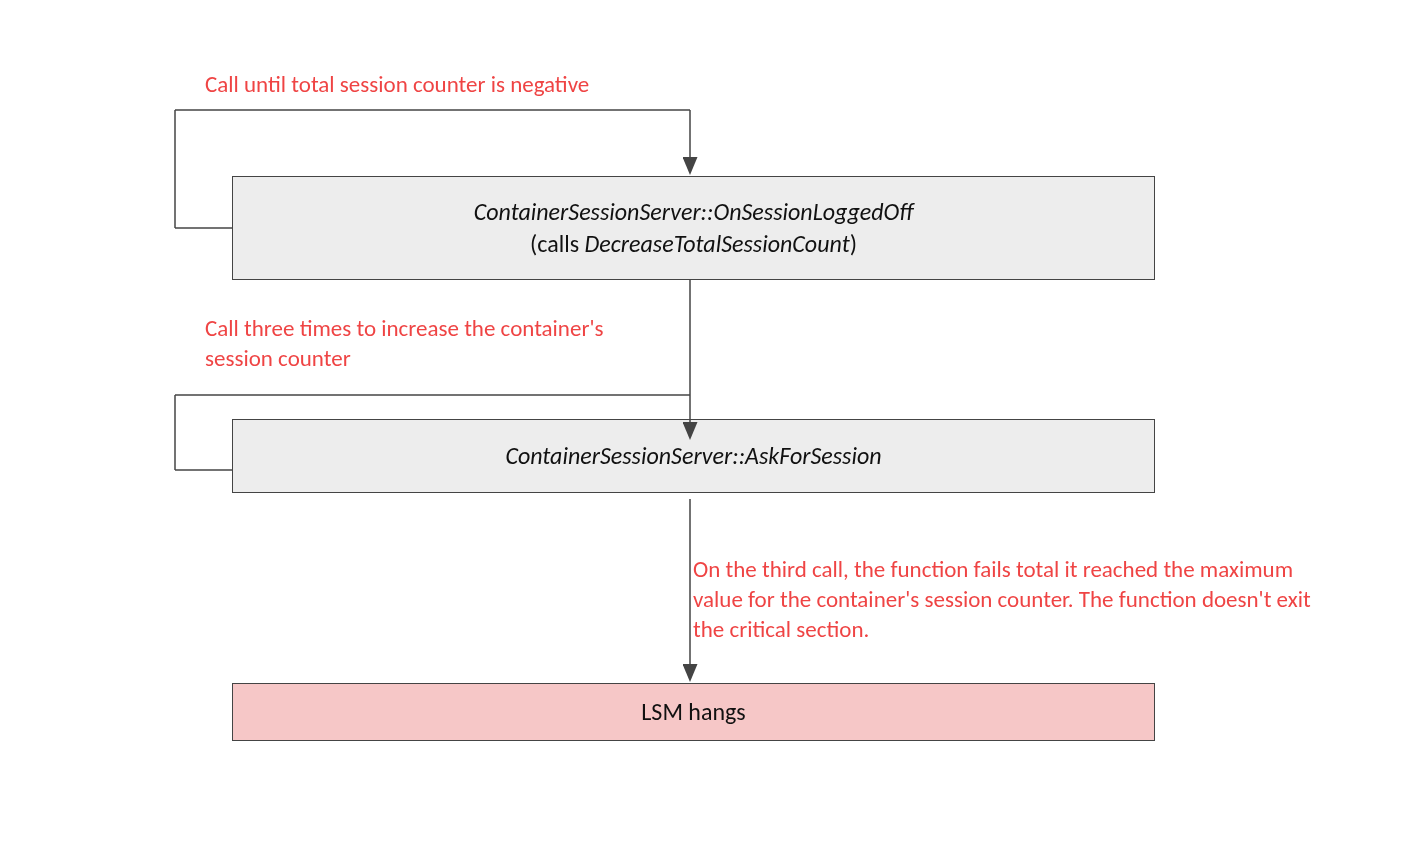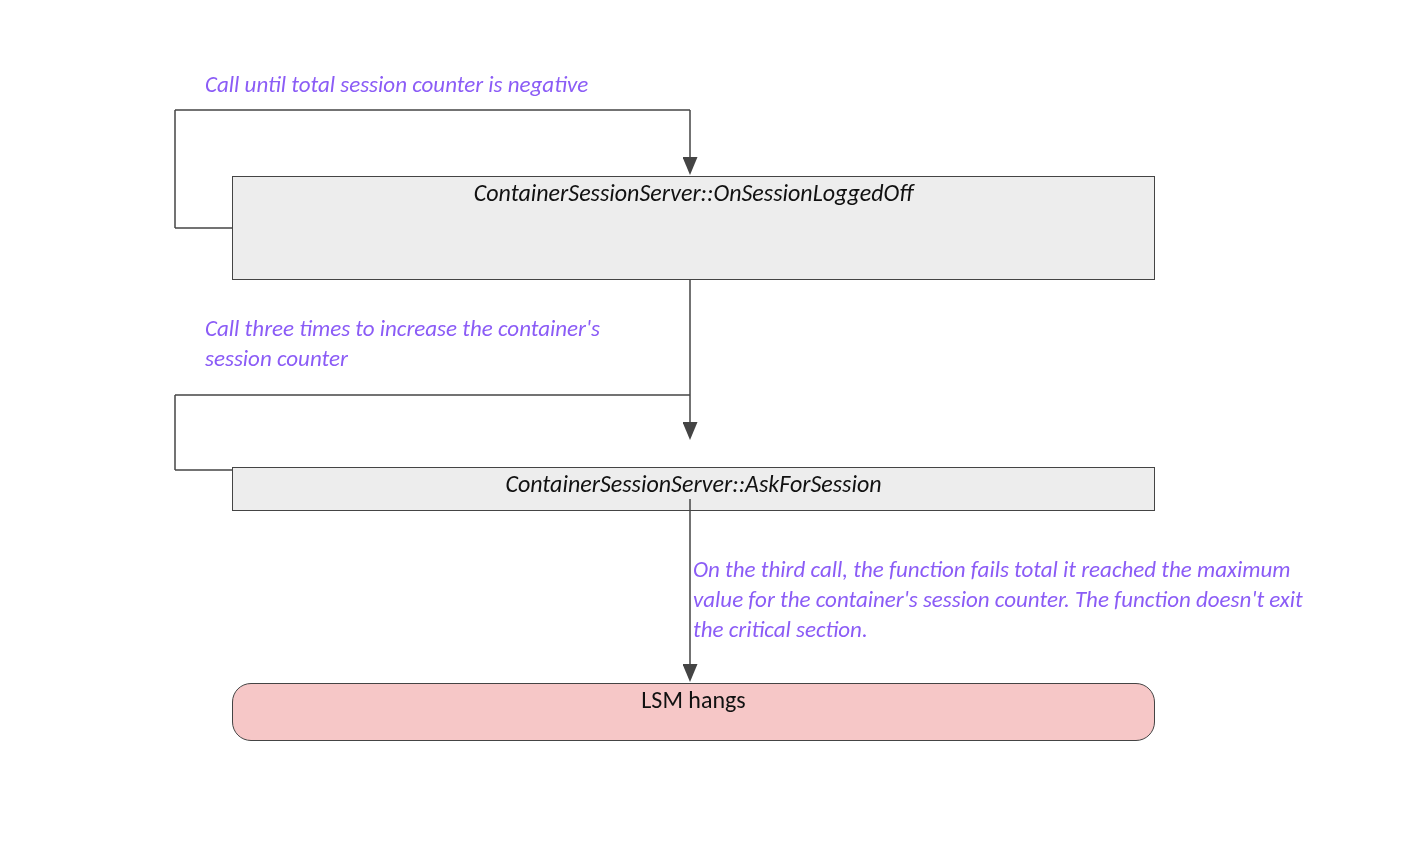--- a/index.html
+++ b/index.html
@@ -8,33 +8,32 @@
     padding: 0;
     width: 1428px;
     height: 845px;
     background: #ffffff;
     font-family: Calibri, "Segoe UI", Arial, sans-serif;
     position: relative;
   }
   .label {
     position: absolute;
     font-size: 23px;
-    color: #8b5cf6;
+    color: #ef4444;
     line-height: 1.3;
-    font-style: italic;
   }
   .box {
     position: absolute;
     border: 1px solid #444;
     text-align: center;
     font-size: 24px;
     color: #111;
     display: flex;
     flex-direction: column;
-    justify-content: space-between;
+    justify-content: center;
     align-items: center;
     line-height: 1.35;
   }
   .box-grey { background: #ededed; }
   .box-pink { background: #f6c7c7; }
   .italic { font-style: italic; }
   svg.overlay {
     position: absolute;
     left: 0; top: 0;
     width: 1428px; height: 845px;
@@ -47,27 +46,30 @@
 <div class="label" style="left:205px; top:70px; width:700px;">Call until total session counter is negative</div>
 
 <div class="label" style="left:205px; top:314px; width:400px;">Call three times to increase the container's session counter</div>
 
 <div class="label" style="left:693px; top:555px; width:620px;">On the third call, the function fails total it reached the maximum value for the container's session counter. The function doesn't exit the critical section.</div>
 
 <div class="box box-grey" style="left:232px; top:176px; width:923px; height:104px;">
   <div>
     <span class="italic">ContainerSessionServer::OnSessionLoggedOff</span>
   </div>
+  <div>
+    <span>(calls </span><span class="italic">DecreaseTotalSessionCount</span><span>)</span>
+  </div>
 </div>
 
-<div class="box box-grey" style="left:232px; top:467px; width:923px; height:44px;">
+<div class="box box-grey" style="left:232px; top:419px; width:923px; height:74px;">
   <span class="italic">ContainerSessionServer::AskForSession</span>
 </div>
 
-<div class="box box-pink" style="left:232px; top:683px; width:923px; height:58px;border-radius:19px;">
+<div class="box box-pink" style="left:232px; top:683px; width:923px; height:58px;">
   <span>LSM hangs</span>
 </div>
 
 <svg class="overlay" viewBox="0 0 1428 845">
   <defs>
     <marker id="arrowhead" markerWidth="12" markerHeight="10" refX="10" refY="5" orient="auto">
       <polygon points="0 0, 12 5, 0 10" fill="#444"></polygon>
     </marker>
   </defs>
 

